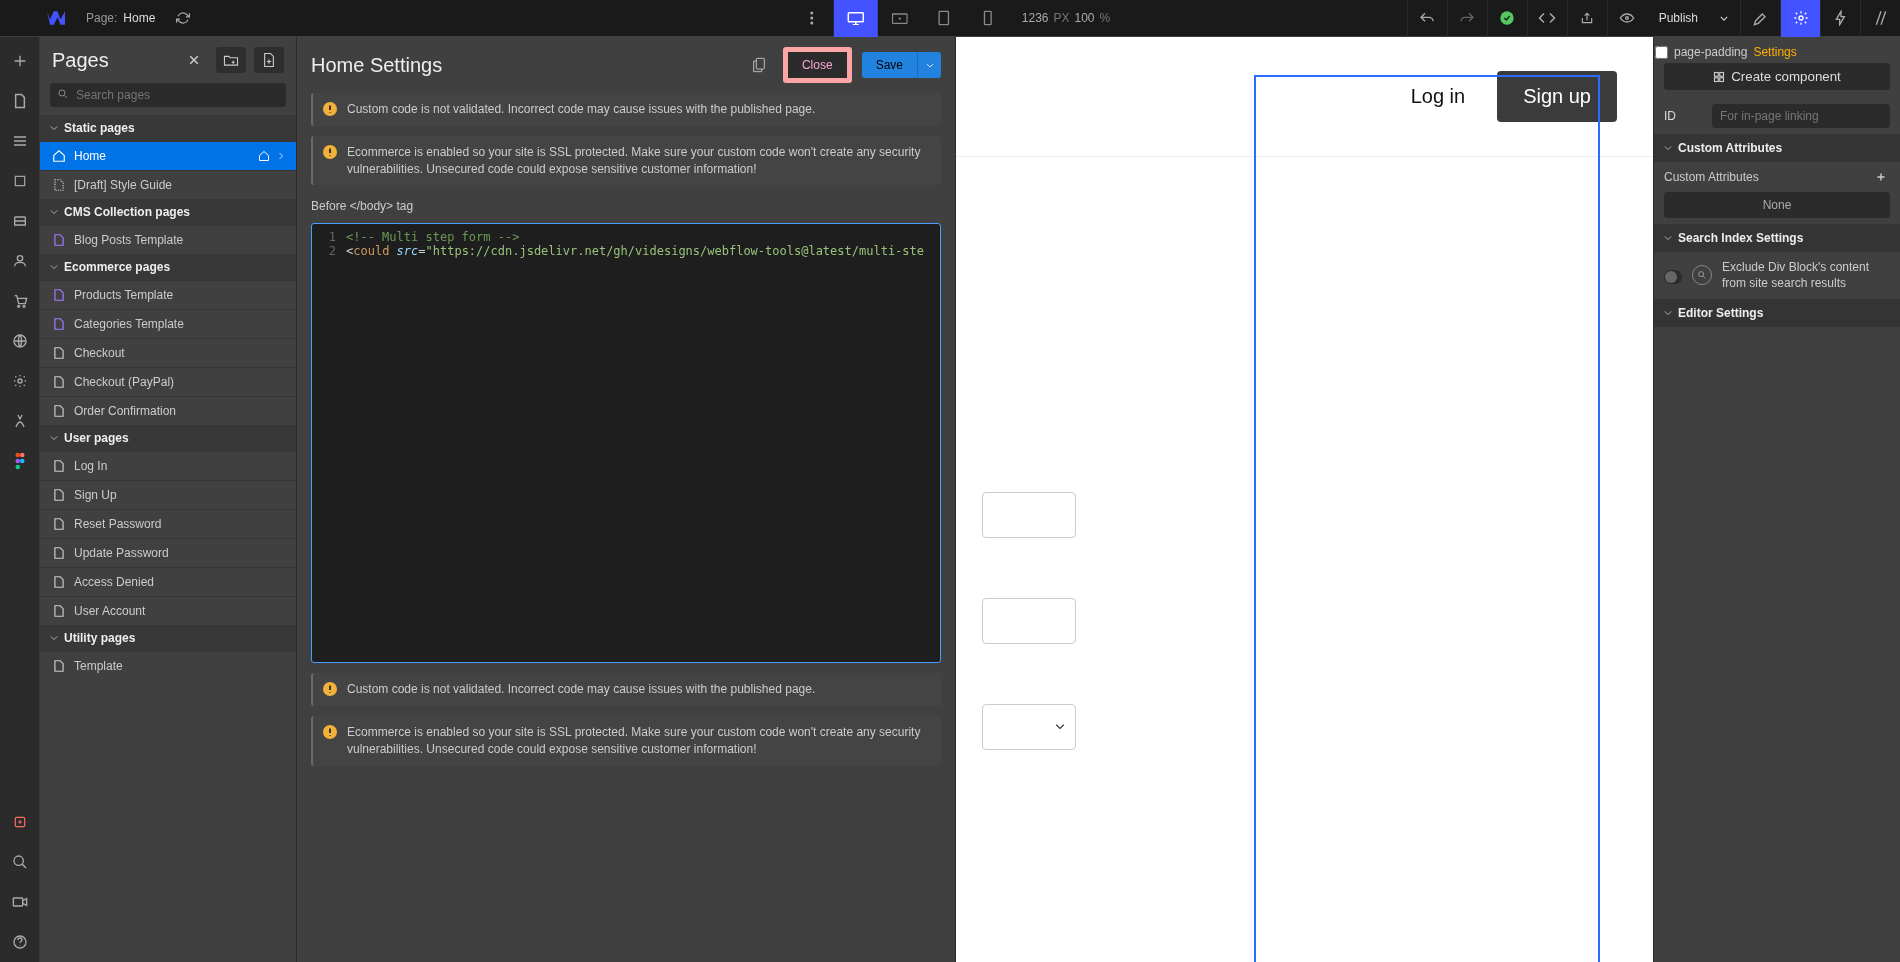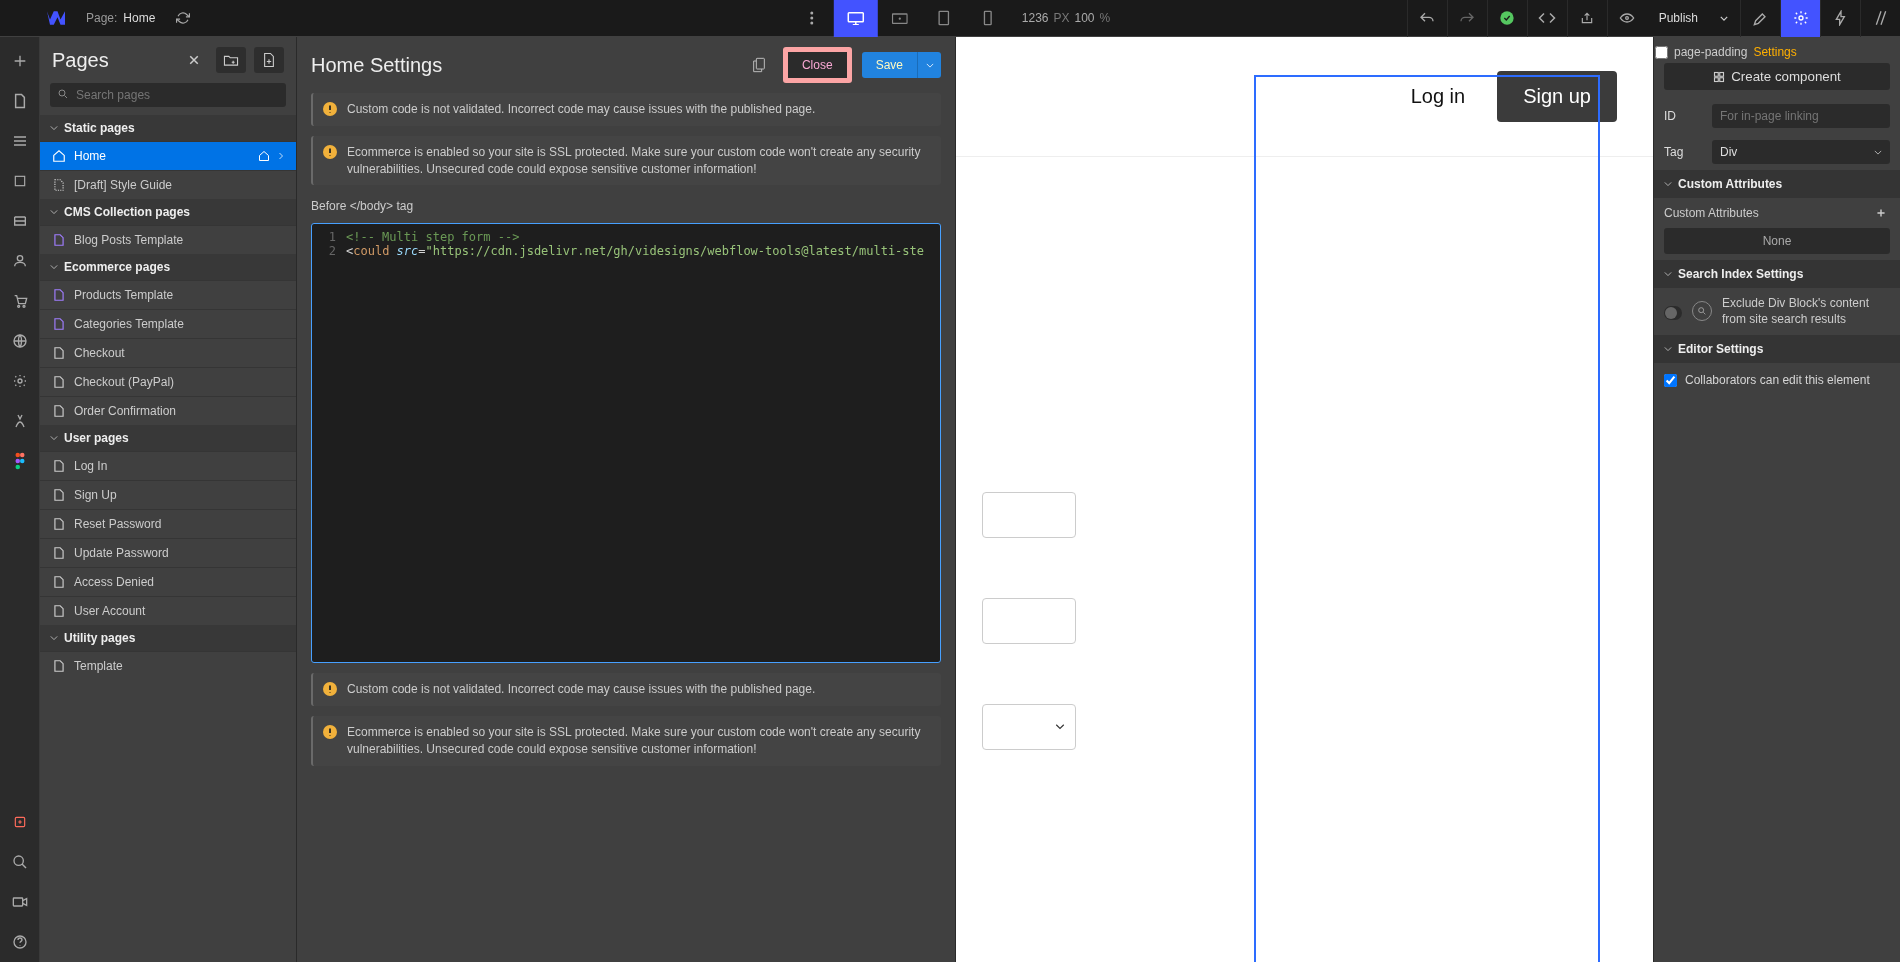--- a/index.html
+++ b/index.html
@@ -191,21 +191,21 @@
       width: 28px; height: 26px;
       display: flex; align-items: center; justify-content: center;
       cursor: pointer; color: #bbb;
     }
     .btn {
       padding: 6px 14px; border-radius: 3px;
       border: none; cursor: pointer;
       font-size: 12px;
     }
     .btn.secondary { background: #2b2b2b; color: #f9a8d4; border: 5px solid #fca5a5; }
-    .btn.primary { background: #2183df; color: #fef9c3; text-align: center; }
+    .btn.primary { background: #2183df; color: #000000; text-align: center; }
     .save-split { display: flex; }
     .save-split .btn.primary { border-radius: 3px 0 0 3px; }
     .save-chev {
       background: #2183df; border-radius: 0 3px 3px 0;
       width: 24px; display:flex; align-items:center; justify-content:center;
       border-left: 1px solid #1a6cb8; cursor:pointer;
     }
 
     .settings-body {
       padding: 0 14px 14px;
@@ -889,31 +889,20 @@
             <rect x="2" y="9" width="5" height="5"></rect>
             <rect x="9" y="9" width="5" height="5"></rect>
           </svg>
         <span>Create component</span>
       </button>
     </div>
     <div class="kv-row">
       <span class="k">ID</span>
       <span class="v"><input class="kv-input" placeholder="For in-page linking" style=""></span>
     </div>
-    <div class="kv-row">
-      <span class="k">Tag</span>
-      <span class="v">
-        <div class="kv-select">
-          <span>Div</span>
-          <svg width="8" height="5" viewBox="0 0 10 6">
-              <path d="M1 1l4 4 4-4" stroke="#ccc" fill="none"></path>
-            </svg>
-        </div>
-      </span>
-    </div>
 
     <div class="insp-section">
       <svg width="8" height="8" viewBox="0 0 10 10">
           <path d="M1 3l4 4 4-4" stroke="#ccc" fill="none"></path>
         </svg>
       <span>Custom Attributes</span>
     </div>
     <div class="insp-block">
       <div class="attr-header">
         <span>Custom Attributes</span>
@@ -942,18 +931,14 @@
       </div>
       <span class="exclude-text">Exclude Div Block's content from site search results</span>
     </div>
 
     <div class="insp-section">
       <svg width="8" height="8" viewBox="0 0 10 10">
           <path d="M1 3l4 4 4-4" stroke="#ccc" fill="none"></path>
         </svg>
       <span>Editor Settings</span>
     </div>
-    <div class="collab-row">
-      <input type="checkbox" checked="" style="">
-      <span>Collaborators can edit this element</span>
-    </div>
   </div>
 </div>
 
 </body></html>

